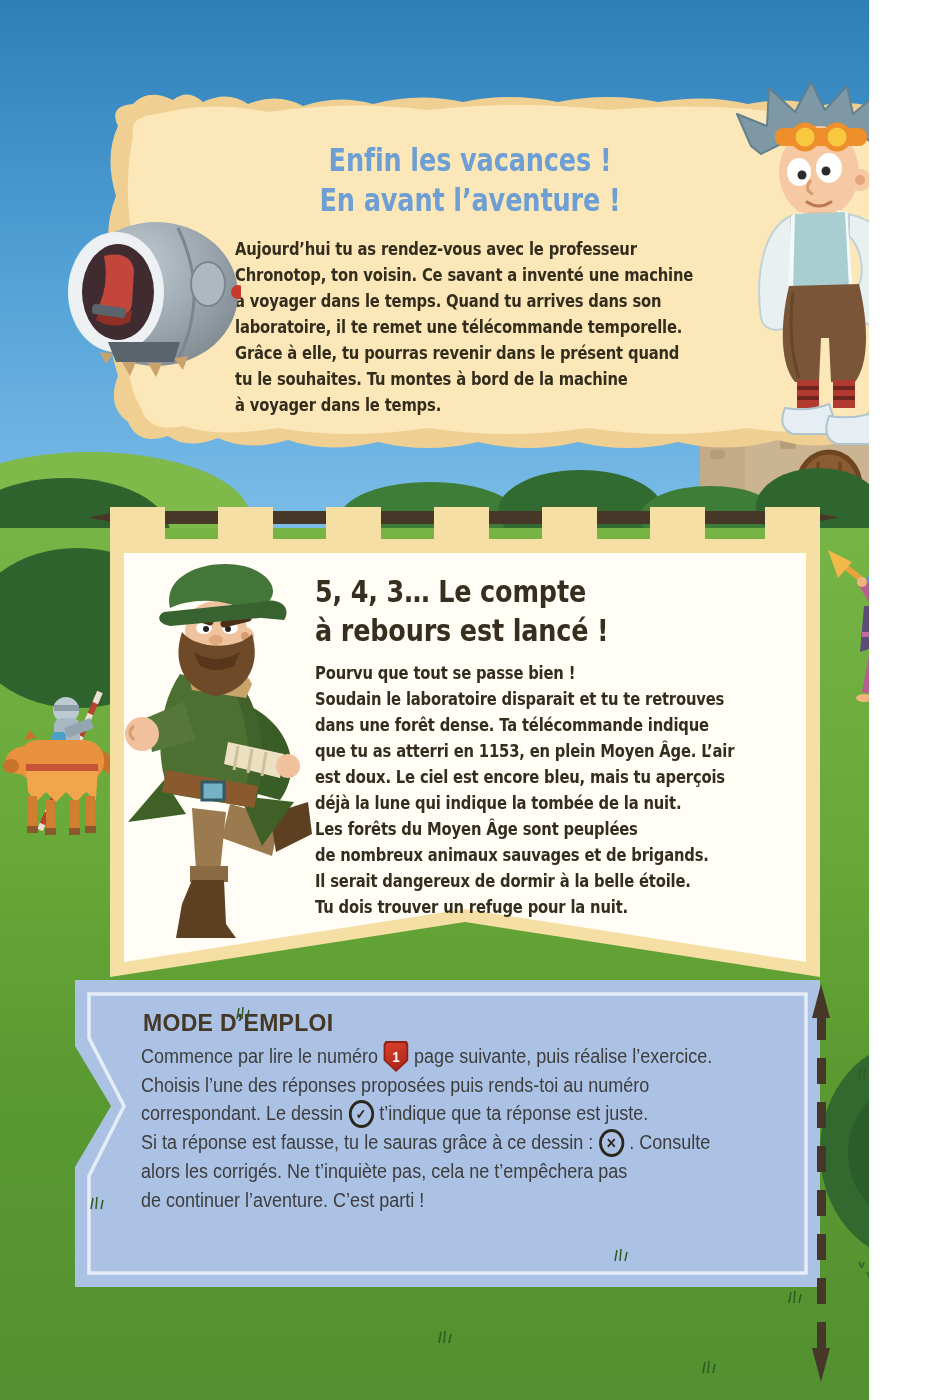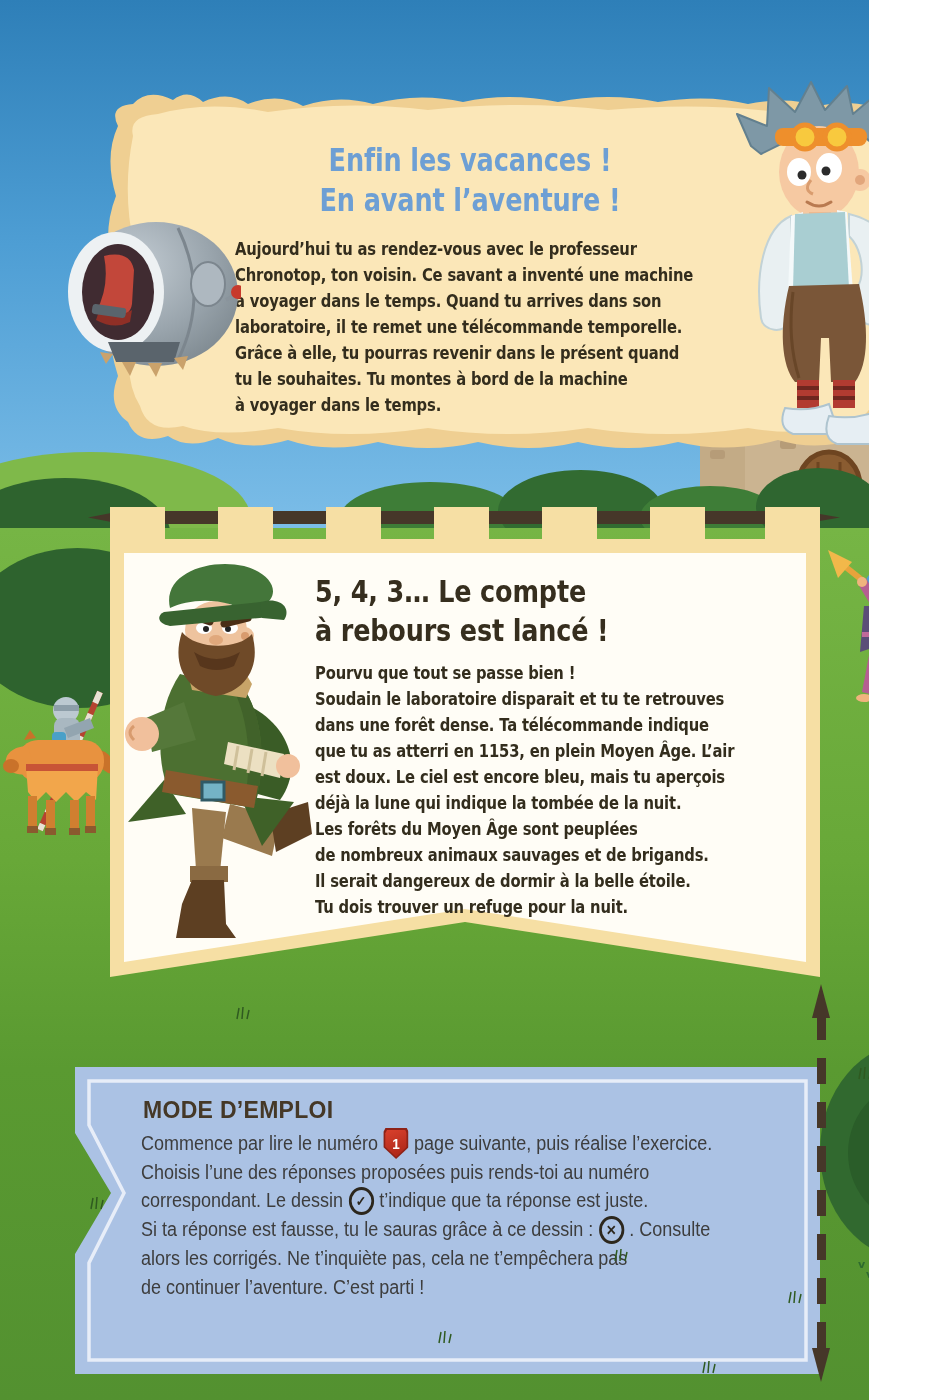--- a/index.html
+++ b/index.html
@@ -312,21 +312,21 @@
       <path d="M52,66 l10,2 -1,10 -5,4 -5,-5 z" fill="#e8953c"></path>
       <rect x="36" y="84" width="32" height="5" fill="#c06a9a"></rect>
       <path d="M64,62 L80,70 L74,86 L62,78 Z" fill="#b55f92"></path>
       <path d="M44,102 L50,104 L44,146 L36,144 Z" fill="#b55f92"></path>
       <path d="M58,102 L64,104 L70,144 L62,146 Z" fill="#b55f92"></path>
       <ellipse cx="38" cy="150" rx="8" ry="4" fill="#f0b47e"></ellipse>
       <ellipse cx="68" cy="148" rx="8" ry="4" fill="#f0b47e"></ellipse>
     </svg>
   </div>
 
-  <div class="abs" style="left:75px;top:1067px;width:745px;height:307px;">
+  <div class="abs" style="left:75px;top:980px;width:745px;height:307px;">
     <svg width="745" height="307" viewBox="0 0 745 307" style="position:absolute;left:0;top:0;">
       <path d="M0,0 L745,0 L745,307 L0,307 L0,187 L36,126 L0,66 Z" fill="#abc2e4"></path>
       <path d="M14,14 L731,14 L731,293 L14,293 L14,196 L49,126 L14,58 Z" fill="none" stroke="#e7edf8" stroke-width="3.5"></path>
     </svg>
     <div class="abs md-head" style="left:68px;top:30px;">MODE D’EMPLOI</div>
     <div class="abs md-body" style="left:66px;top:62px;">
       <div class="md-line">
         <span>Commence par lire le numéro</span>
         <span class="shield">
             <span class="shield-in">

